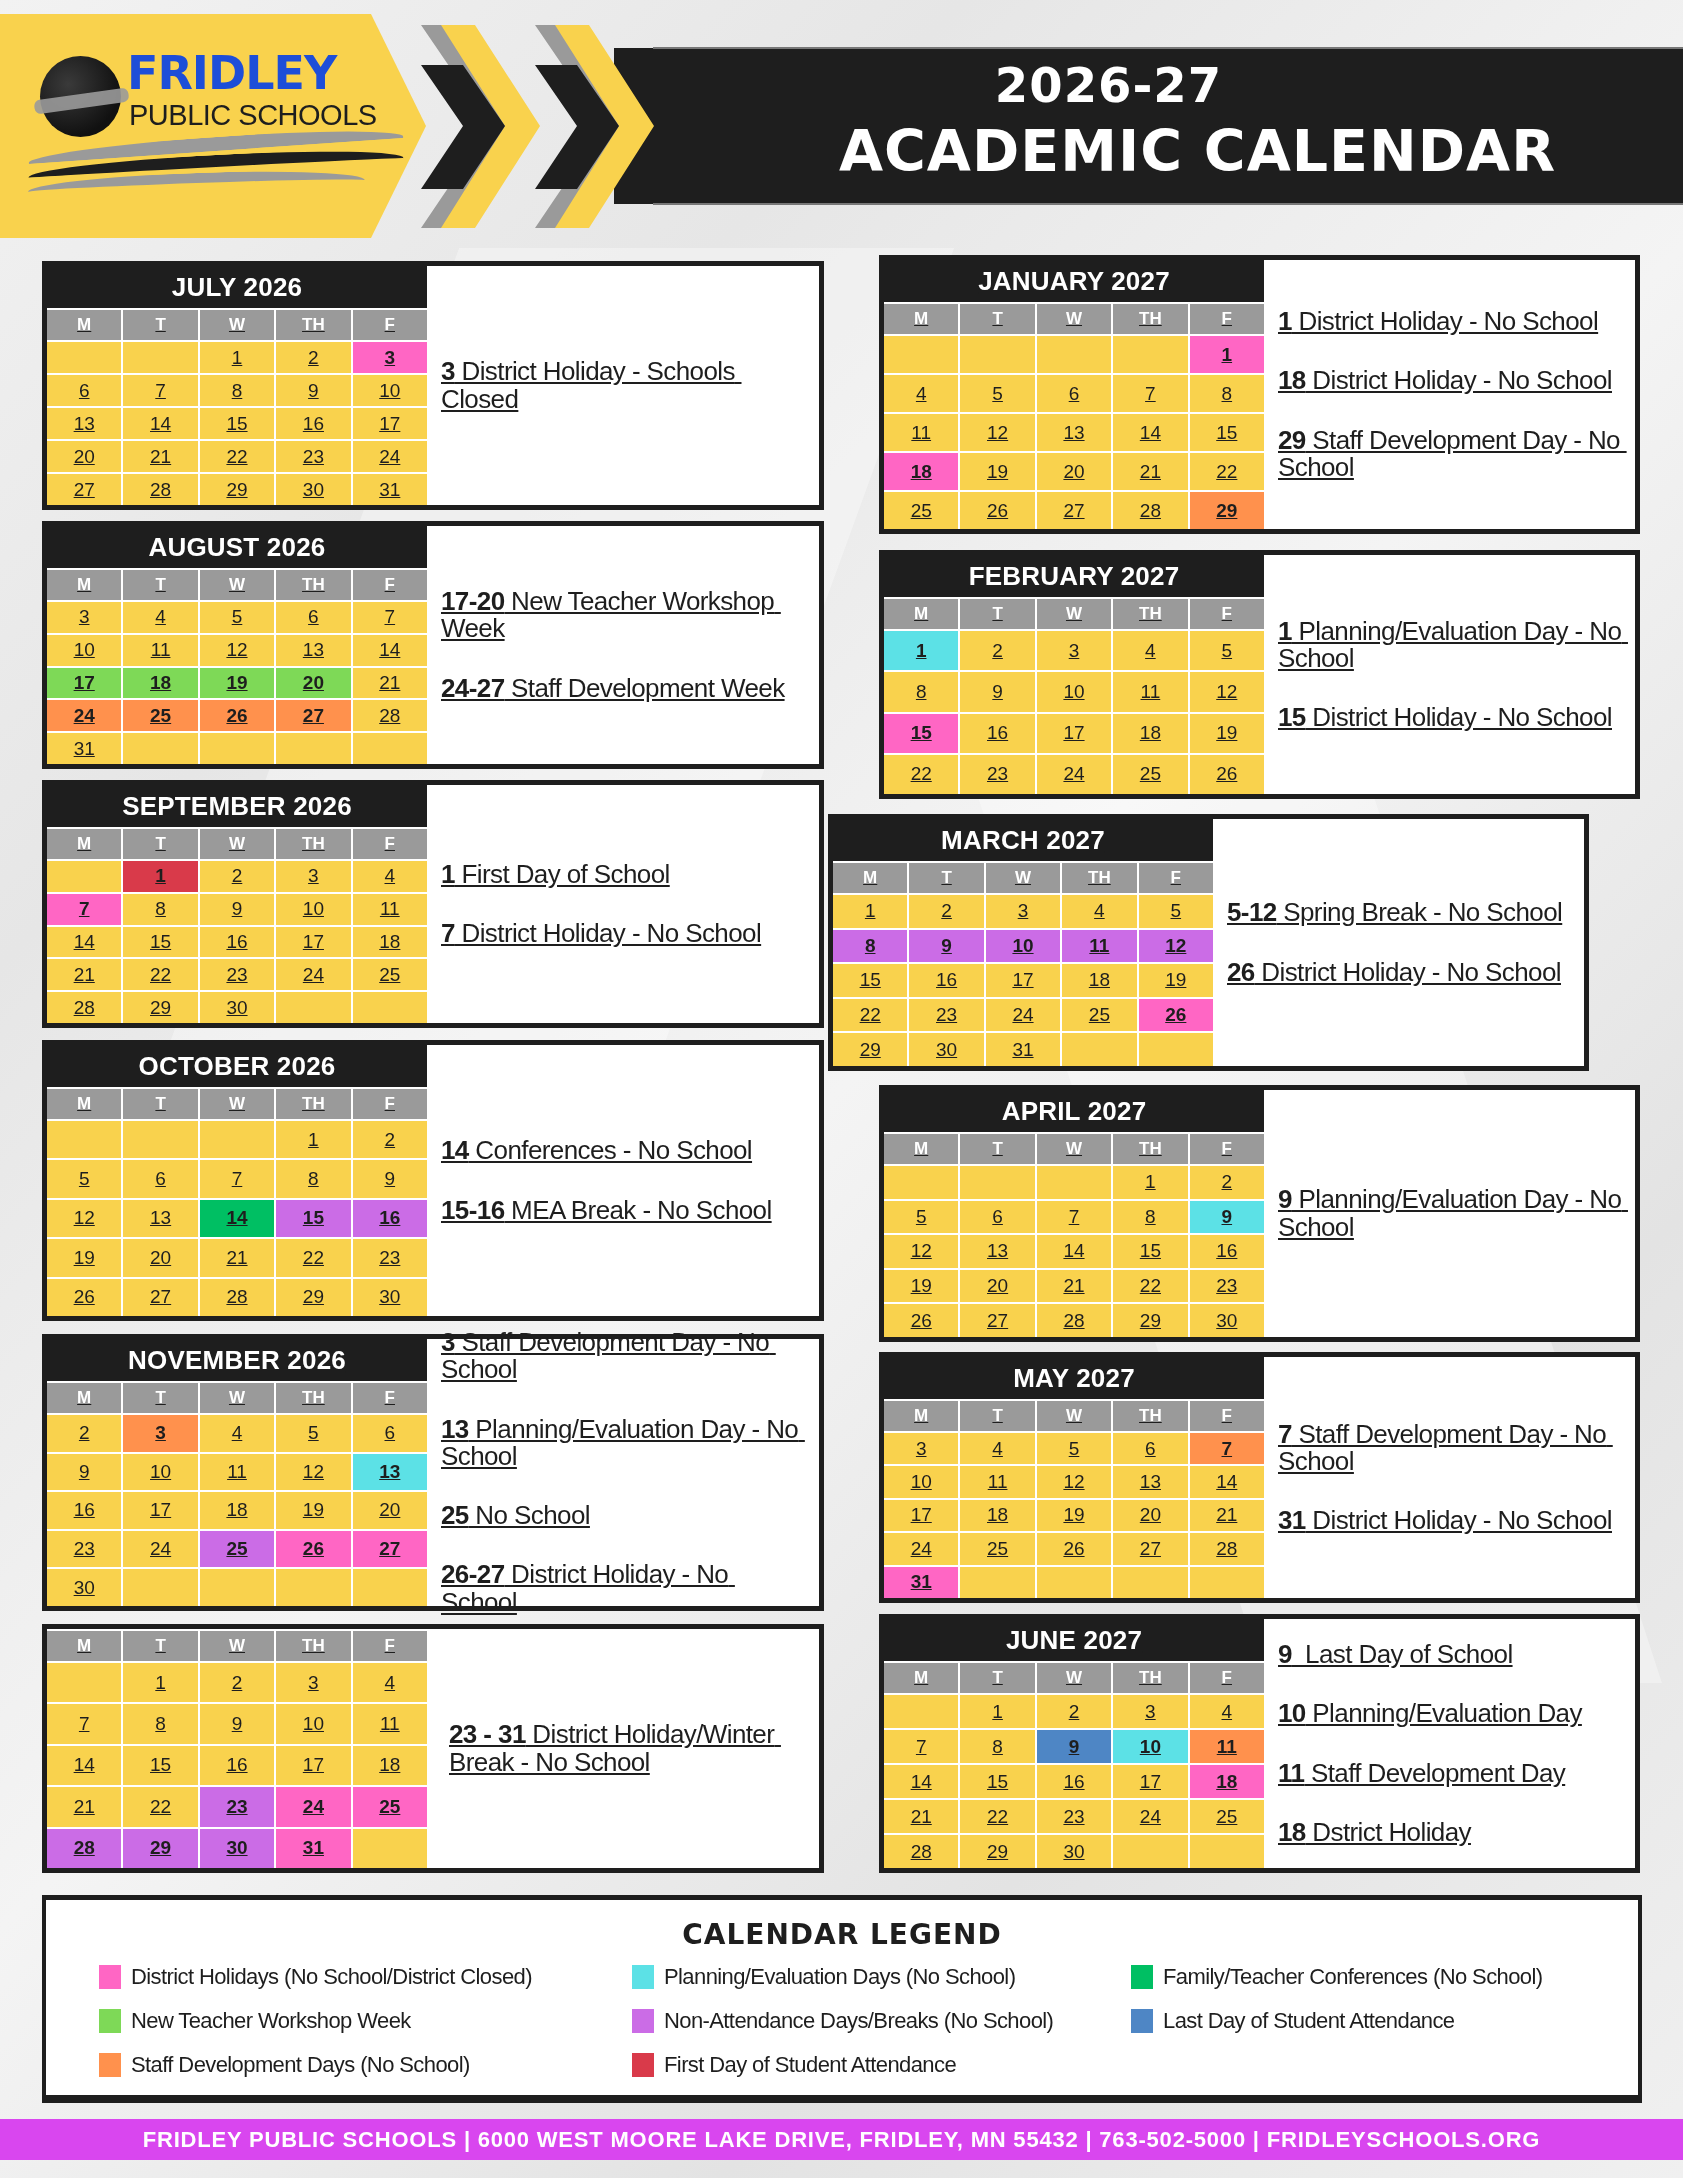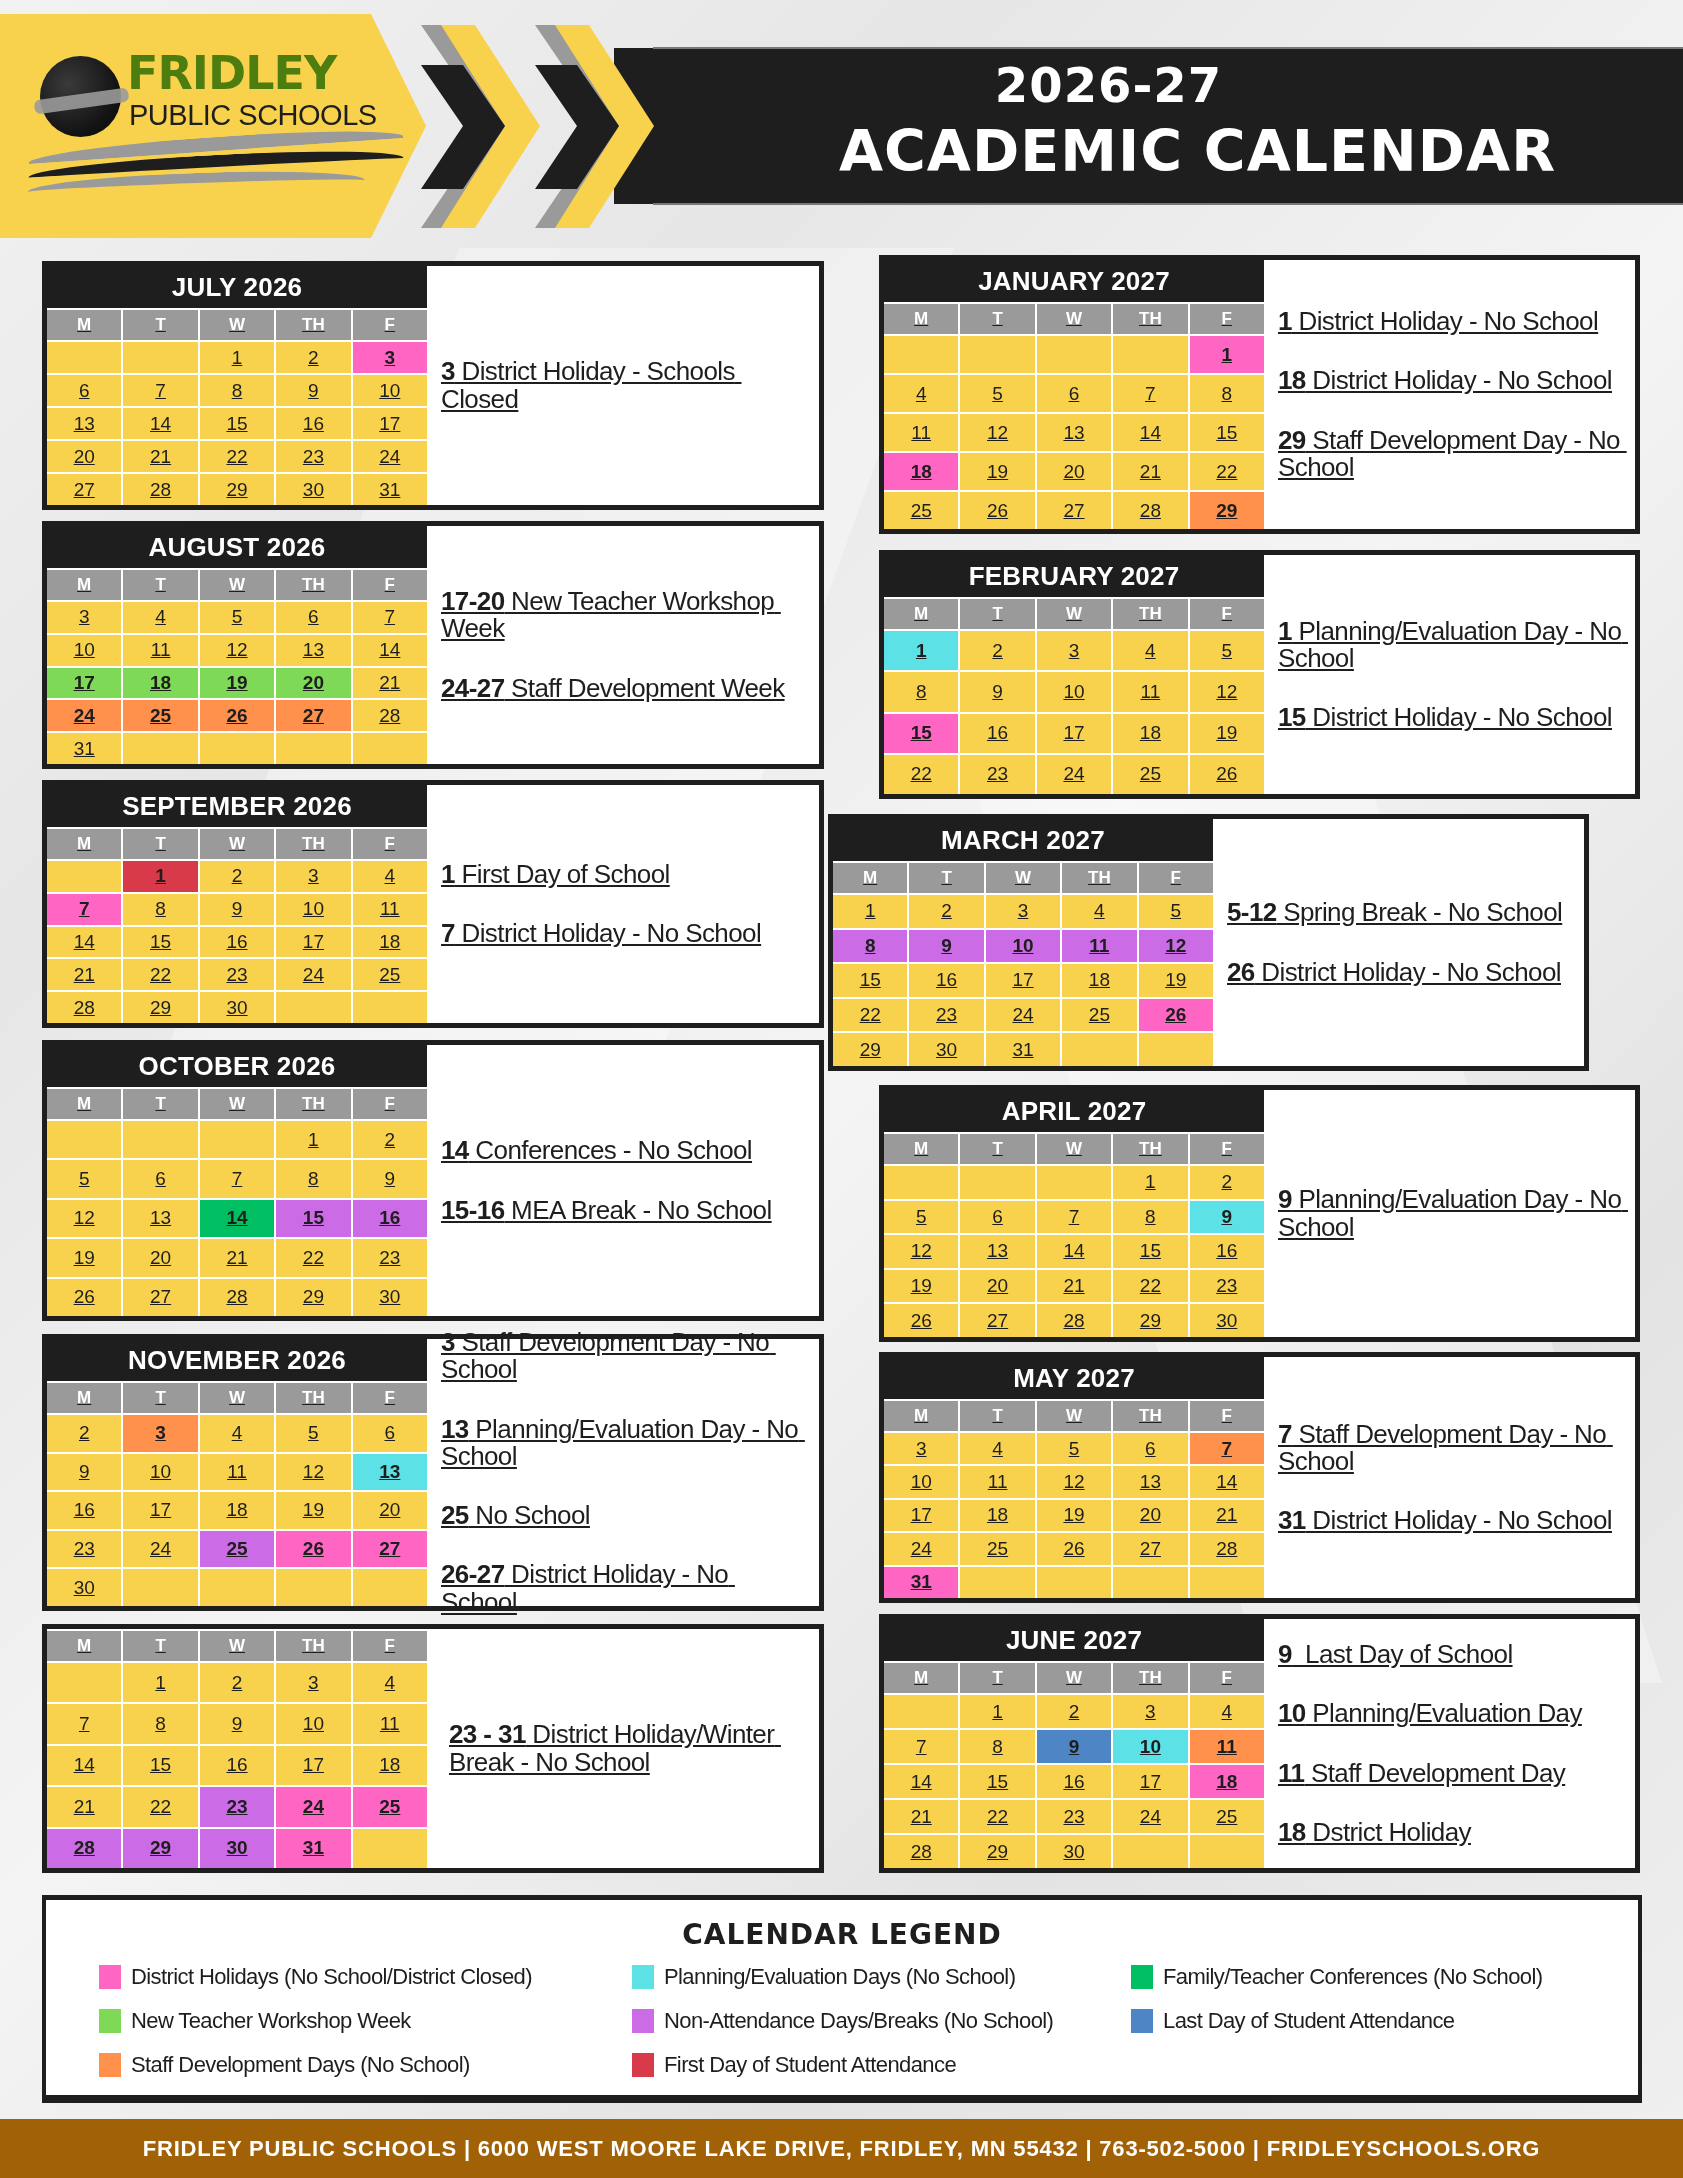--- a/index.html
+++ b/index.html
@@ -39,21 +39,21 @@
   }
   .hdr-title .yr { display: block; font-size: 48px; letter-spacing: 1px; margin-left: -178px; }
   .hdr-title .ac { display: block; font-size: 57px; margin-top: 14px; letter-spacing: 1px; }
 
   .logo { position: absolute; left: 40px; top: 50px; width: 356px; height: 158px; }
   .logo-globe { position: absolute; left: 0; top: 6px; width: 81px; height: 81px; border-radius: 50%;
     background: radial-gradient(circle at 35% 35%, #3a3a3a, #111 70%); }
   .logo-globe::after { content: ""; position: absolute; left: -6px; top: 38px; width: 95px; height: 14px;
     background: #9a9a9a; border-radius: 6px; transform: rotate(-8deg); opacity: 0.9; }
   .logo-name { position: absolute; left: 87px; top: 0; font-family: "DejaVu Sans", sans-serif; font-weight: 900;
-    font-size: 46px; color: #4d7c0f; letter-spacing: -1px; line-height: 1; }
+    font-size: 46px; color: #1d4ed8; letter-spacing: -1px; line-height: 1; }
   .logo-sub { position: absolute; left: 89px; top: 51px; font-family: "Liberation Sans", sans-serif;
     font-size: 29px; color: #1e1e1e; line-height: 1; letter-spacing: -0.5px; }
   .logo-wave { position: absolute; left: -12px; width: 376px; height: 26px; border-radius: 50%; }
   .logo-wave.w1 { top: 87px; border-top: 14px solid #9a9a9a; transform: rotate(-4deg); }
   .logo-wave.w2 { top: 105px; border-top: 12px solid #1e1e1e; transform: rotate(-3deg); }
   .logo-wave.w3 { top: 123px; border-top: 10px solid #9a9a9a; transform: rotate(-2deg); width: 337px; }
 
   
   .month {
     position: absolute;
@@ -104,21 +104,21 @@
   .legend-title {
     position: absolute; top: 18px; left: 0; right: 0; text-align: center;
     font-family: "DejaVu Sans", sans-serif; font-weight: 900; font-size: 28px; letter-spacing: 1px; color: #1e1e1e;
   }
   .legend-col { position: absolute; top: 65px; display: flex; flex-direction: column; gap: 20px; }
   .legend-item { display: flex; align-items: center; gap: 10px; font-size: 22px; letter-spacing: -0.6px; height: 24px; }
   .swatch { width: 22px; height: 24px; display: inline-block; flex-shrink: 0; }
 
   
   .footer {
-    position: absolute; left: 0; top: 2119px; width: 1683px; height: 60px; background: #a16207;
+    position: absolute; left: 0; top: 2119px; width: 1683px; height: 41px; background: #d946ef;
     display: flex; align-items: center; justify-content: center;
     color: #fff; font-weight: 700; font-size: 22px; letter-spacing: 0.8px; font-family: "Liberation Sans", sans-serif;
   }
 </style>
 </head>
 <body>
 
 <div class="bg-shape" style="left:297px;top:248px;width:495px;height:891px;transform:skewX(-20deg);"></div>
 <div class="bg-shape" style="left:1089px;top:594px;width:396px;height:1089px;transform:skewX(18deg);"></div>
 

